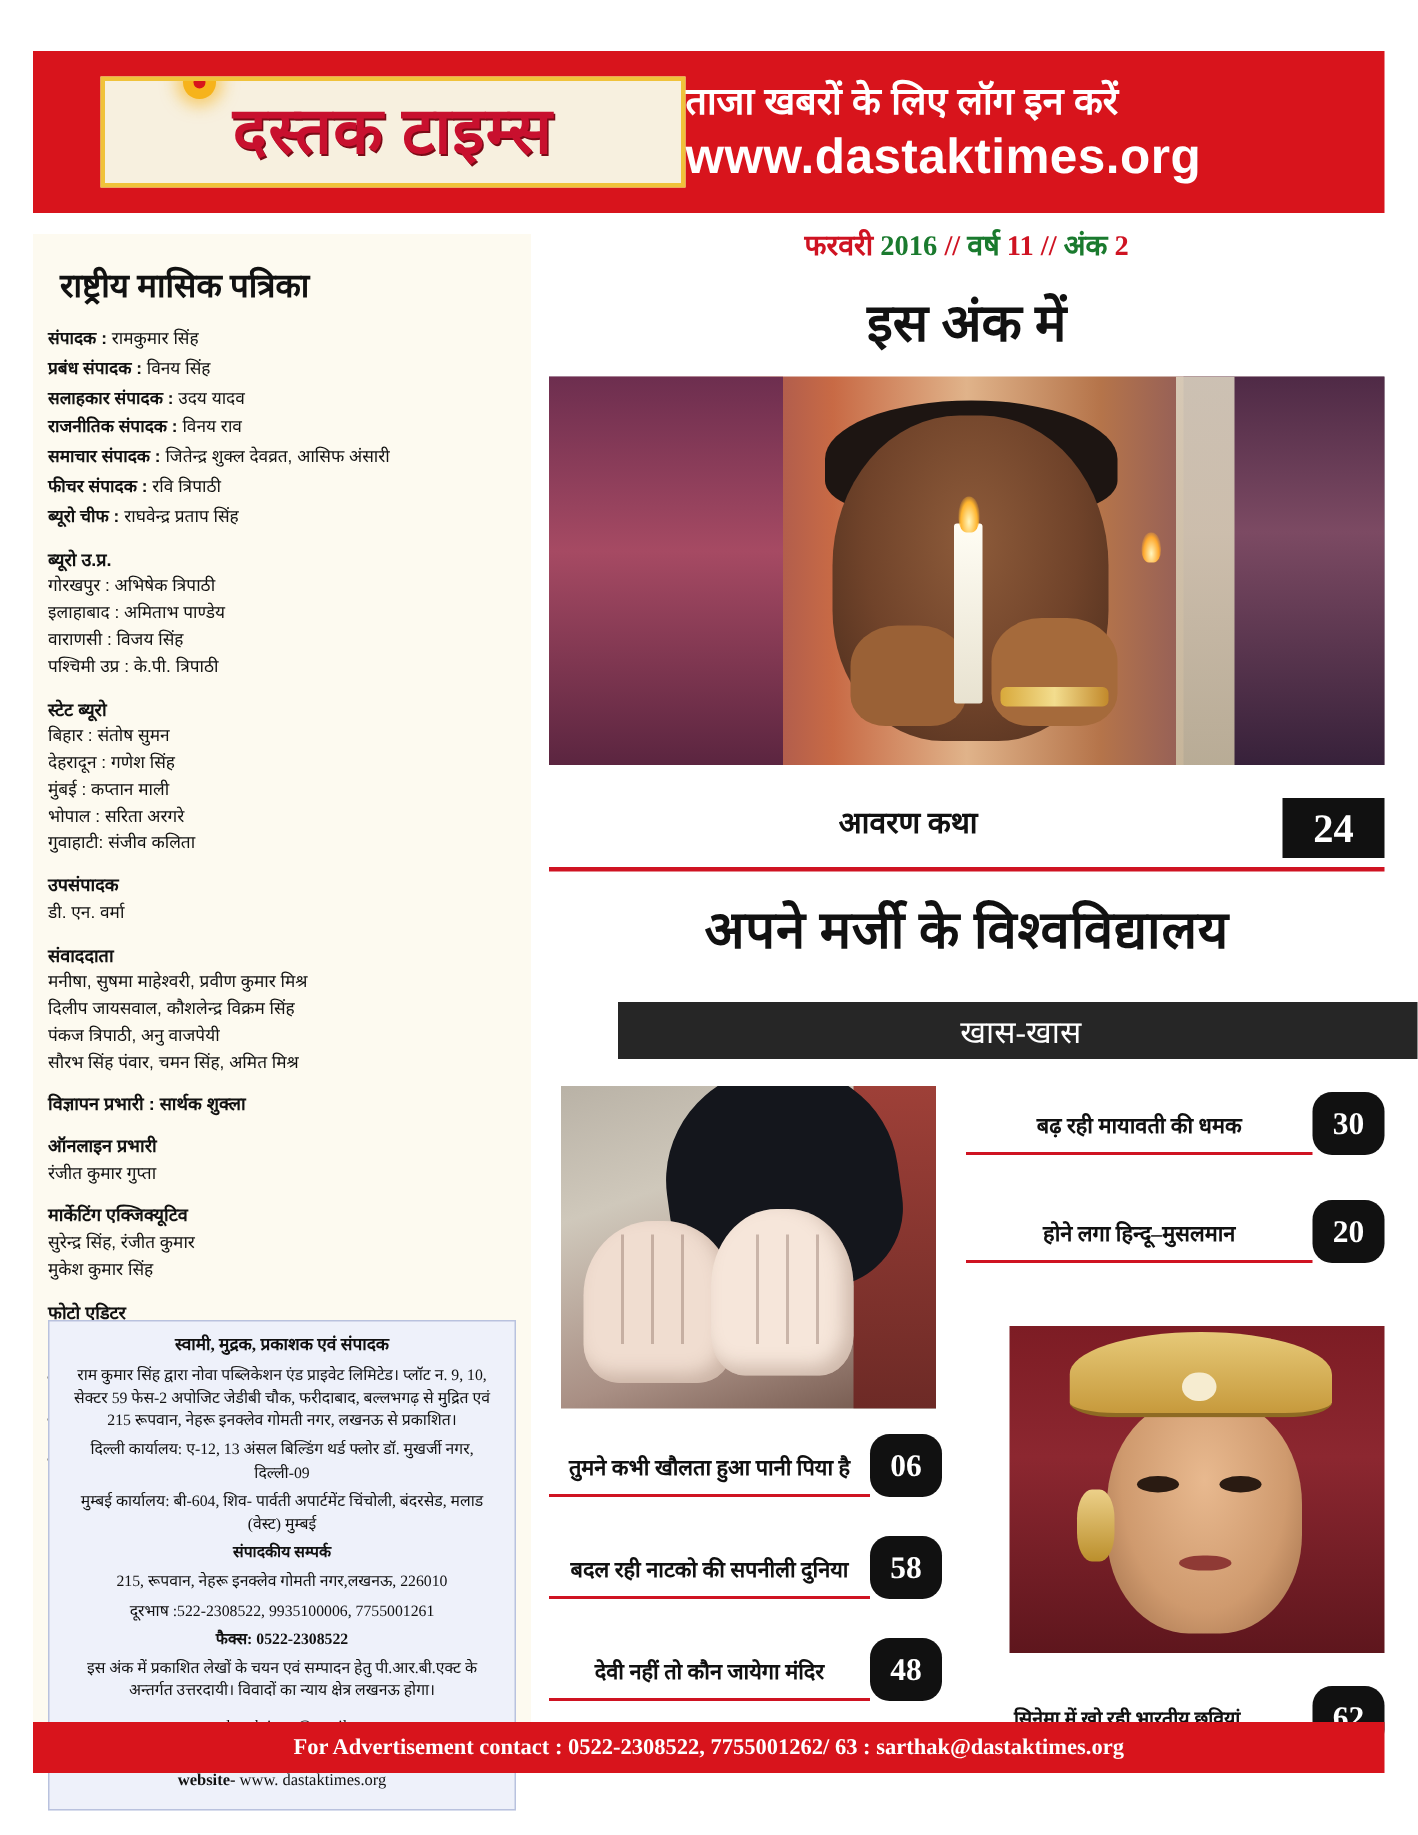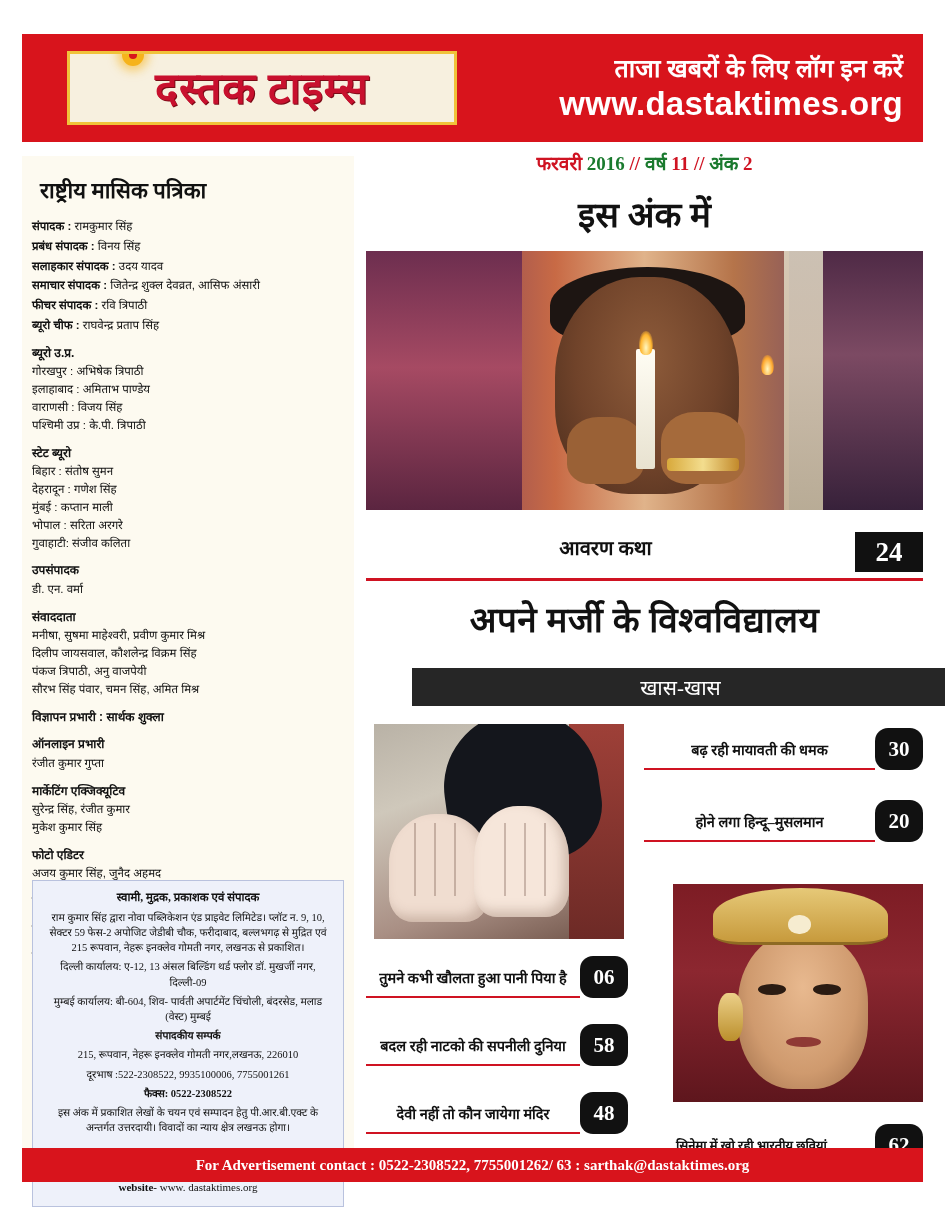--- a/index.html
+++ b/index.html
@@ -45,21 +45,21 @@
     position:absolute; left:52px; top:-10px;
     width:22px; height:22px; border-radius:50%;
     background:#f6b31b;
     box-shadow:0 0 10px 5px rgba(246,179,27,0.55);
   }
   .logo-dot:after{
     content:""; position:absolute; left:7px; top:7px;
     width:8px;height:8px;border-radius:50%;background:#d8141c;
   }
   .masthead-right {
-    flex:1; text-align:right; color:#fff; padding-right:20px;
+    flex:1; text-align:left; color:#fff; padding-right:20px;
   }
   .mh-line1 { font-size:25px; font-weight:bold; line-height:1.25; }
   .mh-line2 { font-size:33px; font-weight:bold; line-height:1.2; letter-spacing:0.3px;}
 
   
   .left-col {
     position:absolute; left:22px; top:156px; width:332px; height:1000px;
     background:#fdfaf0;
     padding:6px 10px 0 10px;
   }
@@ -319,20 +319,21 @@
       <div class="mh-line2">www.dastaktimes.org</div>
     </div>
   </div>
 
   <div class="left-col">
     <div class="left-title">राष्ट्रीय मासिक पत्रिका</div>
     <div class="staff">
       <div class="row"><span class="hd">संपादक :</span> <span>रामकुमार सिंह</span></div>
       <div class="row"><span class="hd">प्रबंध संपादक :</span> <span>विनय सिंह</span></div>
       <div class="row"><span class="hd">सलाहकार संपादक :</span> <span>उदय यादव</span></div>
+      <div class="row"><span class="hd">राजनीतिक संपादक :</span> <span>विनय राव</span></div>
       <div class="row"><span class="hd">समाचार संपादक :</span> <span>जितेन्द्र शुक्ल देवव्रत, आसिफ अंसारी</span></div>
       <div class="row"><span class="hd">फीचर संपादक :</span> <span>रवि त्रिपाठी</span></div>
       <div class="row"><span class="hd">ब्यूरो चीफ :</span> <span>राघवेन्द्र प्रताप सिंह</span></div>
 
       <div class="grp">
         <div class="grp-hd">ब्यूरो उ.प्र.</div>
         <div class="sub">गोरखपुर : अभिषेक त्रिपाठी</div>
         <div class="sub">इलाहाबाद : अमिताभ पाण्डेय</div>
         <div class="sub">वाराणसी : विजय सिंह</div>
         <div class="sub">पश्चिमी उप्र : के.पी. त्रिपाठी</div>

